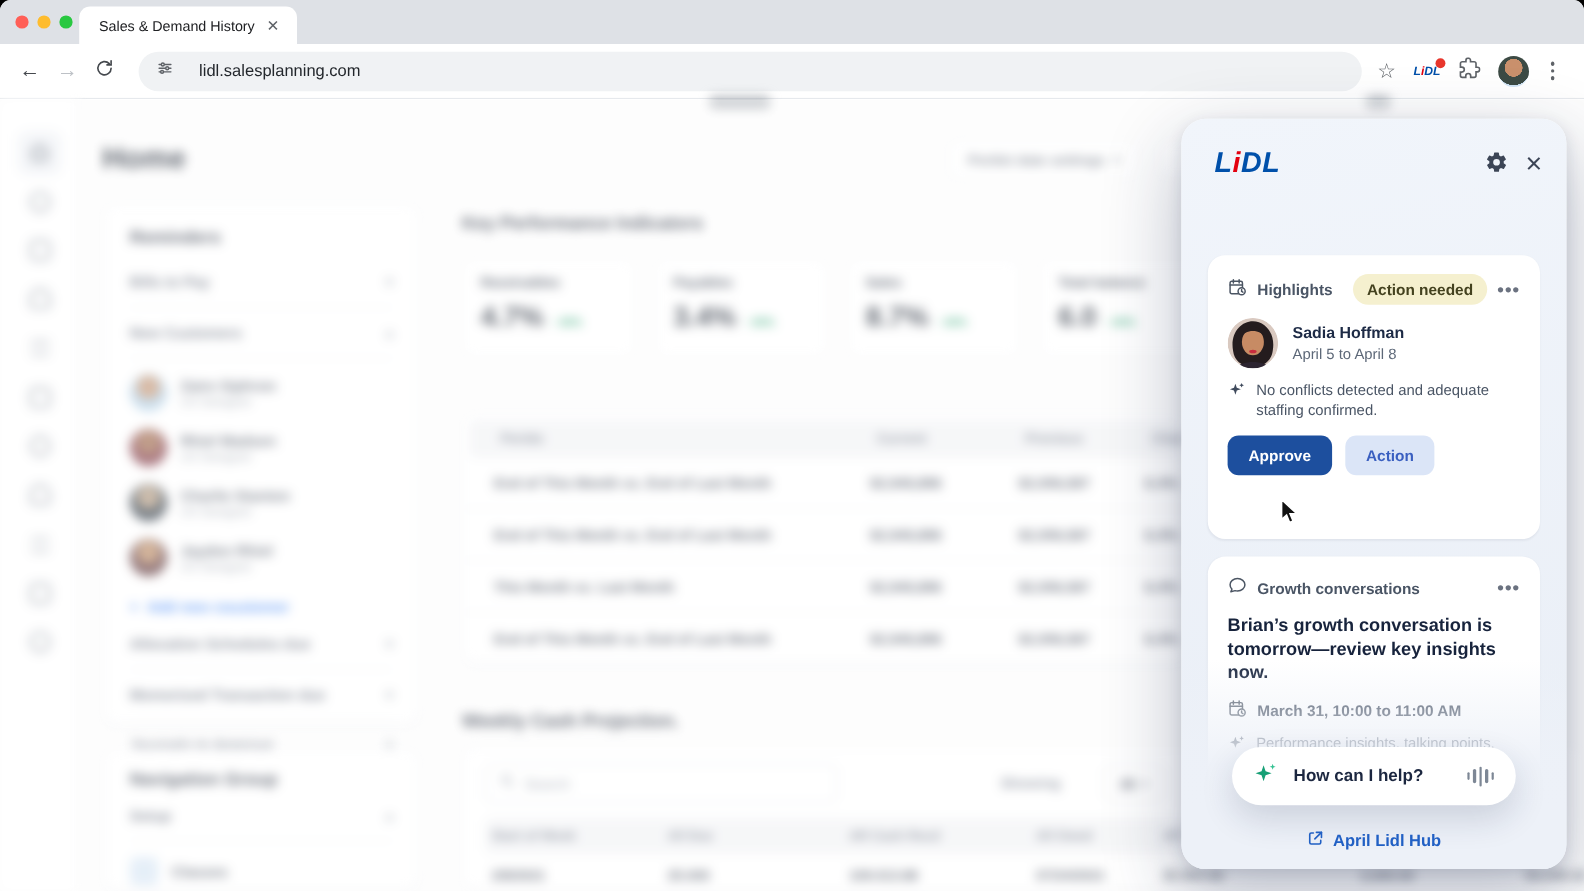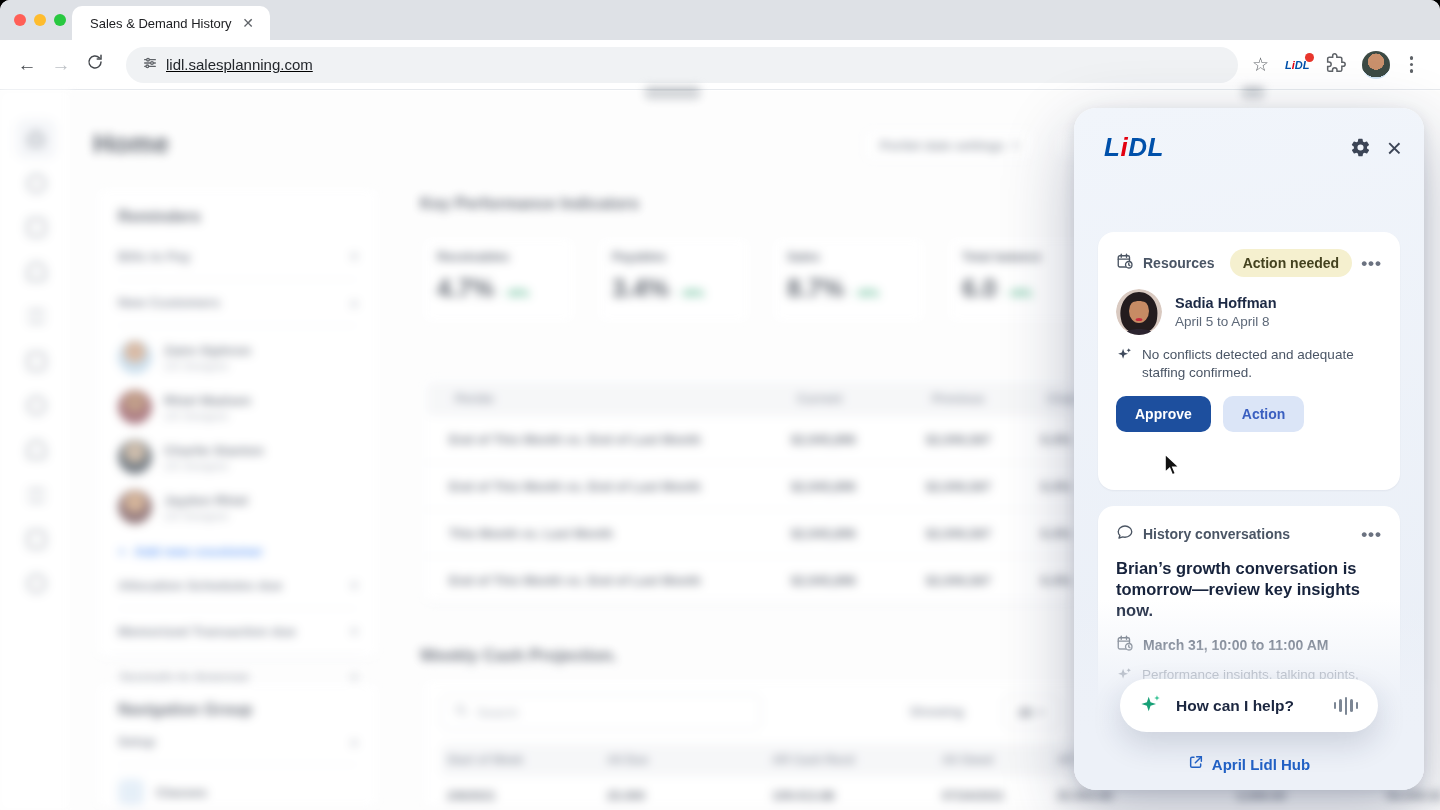--- a/index.html
+++ b/index.html
@@ -11,21 +11,21 @@
   .tabstrip { position:absolute; left:0; top:0; width:100%; height:40px; background:#dee1e6; }
   .lights { position:absolute; left:14px; top:14px; display:flex; gap:8px; }
   .light { width:12px; height:12px; border-radius:50%; }
   .light.r{background:#ff5f57}.light.y{background:#febc2e}.light.g{background:#28c840}
   .tab { position:absolute; left:72px; top:6px; width:198px; height:34px; background:#fff; border-radius:10px 10px 0 0; display:flex; align-items:center; padding:0 12px 0 18px; }
   .tab-title { font-size:13px; color:#202124; flex:1; white-space:nowrap; overflow:hidden; }
   .tab-close { font-size:14px; color:#5f6368; padding:0 4px; cursor:default; }
   .toolbar { position:absolute; left:0; top:40px; width:100%; height:50px; background:#fff; border-bottom:1px solid #e6e9ed; display:flex; align-items:center; }
   .navbtn { width:34px; text-align:center; font-size:19px; }
   .navbtn.back{color:#45494e; margin-left:10px;} .navbtn.fwd{color:#bdc1c6;} .navbtn.reload{color:#45494e;}
-  .urlbar { margin-left:14px; width:1112px; height:36px; background:#f0f2f4; border-radius:18px; display:flex; align-items:center; padding:0 16px; gap:8px;text-decoration:underline; }
+  .urlbar { margin-left:14px; width:1112px; height:36px; background:#f0f2f4; border-radius:18px; display:flex; align-items:center; padding:0 16px; gap:23px; }
   .url-text { font-size:15px; color:#23272c; }
   .tb-right { display:flex; align-items:center; gap:16px; margin-left:14px; }
   .mini-lidl { position:relative; font-size:11px; font-weight:900; font-style:italic; color:#0050aa; }
   .mini-lidl .dot { position:absolute; right:-4px; top:-6px; width:9px; height:9px; border-radius:50%; background:#e8362c; }
   .avatar-sm { width:28px; height:28px; border-radius:50%; background:radial-gradient(circle at 50% 38%, #c9906c 0 36%, #3c4a44 37% 70%, #cfe3f4 71%); }
   .kebab { display:flex; flex-direction:column; gap:3px; padding:0 4px; }
   .kebab i { width:3.5px; height:3.5px; border-radius:50%; background:#5f6368; }
 
   
   .page { position:absolute; left:0; top:91px; width:1440px; height:719px; background:#fdfdfd; }
@@ -427,21 +427,21 @@
         <span>
           <svg width="18" height="18" viewBox="0 0 24 24" fill="none" stroke="#4b5563" stroke-width="1.8" stroke-linecap="round">
               <rect x="3" y="5" width="15" height="15" rx="2"></rect>
               <line x1="7" y1="3" x2="7" y2="7"></line>
               <line x1="14" y1="3" x2="14" y2="7"></line>
               <line x1="3" y1="9.5" x2="18" y2="9.5"></line>
               <circle cx="17" cy="17" r="4.3" fill="#fff"></circle>
               <path d="M17 15v2.2l1.5 1"></path>
             </svg>
         </span>
-        <span class="cat-label">Resources</span>
+        <span class="cat-label">Highlights</span>
         <span class="badge">Action needed</span>
         <span class="more">•••</span>
       </div>
       <div class="person">
         <span class="pav">
           <svg width="46" height="46" viewBox="0 0 46 46">
               <circle cx="23" cy="23" r="23" fill="#d9c9c0"></circle>
               <path d="M5 30 C2 14 12 3 23 3 C34 3 44 14 41 30 C40 38 34 44 23 45 C12 44 6 38 5 30 Z" fill="#241c1e"></path>
               <ellipse cx="23" cy="22" rx="10" ry="12" fill="#c78b64"></ellipse>
               <path d="M13 18 C14 10 32 10 33 18 C33 13 29 8 23 8 C17 8 13 13 13 18Z" fill="#241c1e"></path>
@@ -469,21 +469,21 @@
       </div>
     </div>
 
     <div class="pcard c2">
       <div class="cat-row">
         <span>
           <svg width="18" height="18" viewBox="0 0 24 24" fill="none" stroke="#4b5563" stroke-width="1.8" stroke-linejoin="round">
               <path d="M21 11.5c0 4.1-4 7.5-9 7.5-1 0-2-.1-2.9-.4L4 20l1.2-3.2A7 7 0 0 1 3 11.5C3 7.4 7 4 12 4s9 3.4 9 7.5z"></path>
             </svg>
         </span>
-        <span class="cat-label">History conversations</span>
+        <span class="cat-label">Growth conversations</span>
         <span class="more push">•••</span>
       </div>
       <div class="pc-title">Brian’s growth conversation is tomorrow—review key insights now.</div>
       <div class="time-row">
         <span>
           <svg width="18" height="18" viewBox="0 0 24 24" fill="none" stroke="#4b5563" stroke-width="1.8" stroke-linecap="round">
               <rect x="3" y="5" width="15" height="15" rx="2"></rect>
               <line x1="7" y1="3" x2="7" y2="7"></line>
               <line x1="14" y1="3" x2="14" y2="7"></line>
               <line x1="3" y1="9.5" x2="18" y2="9.5"></line>

